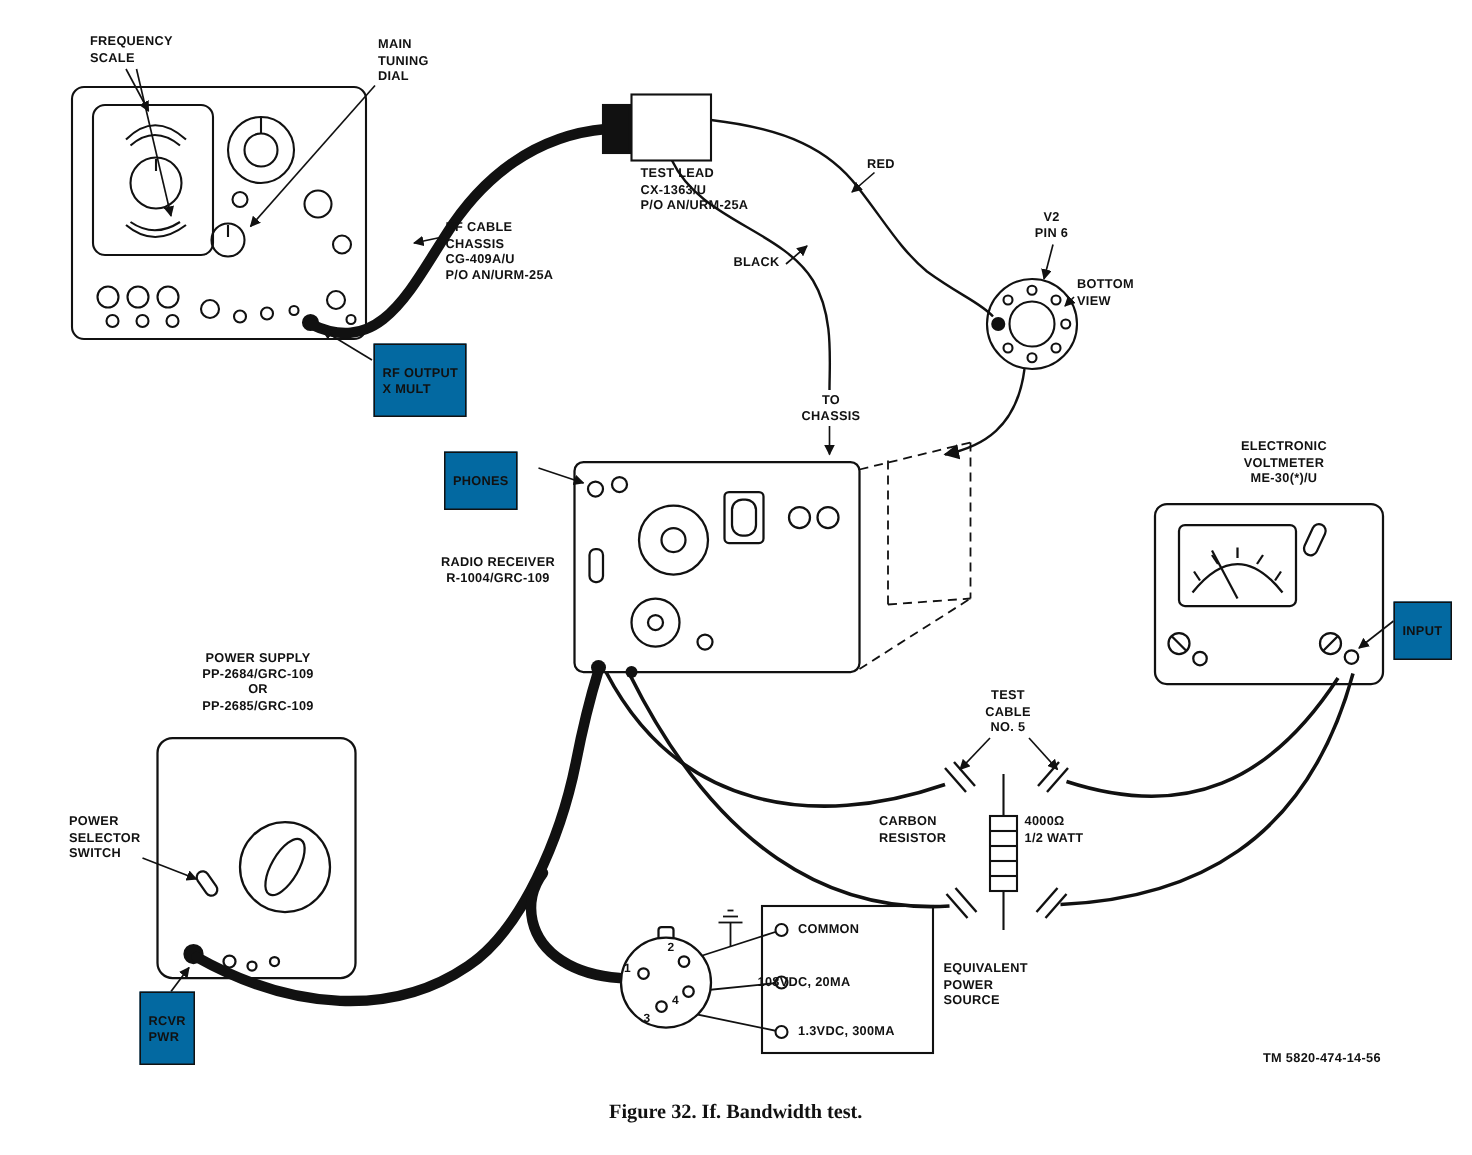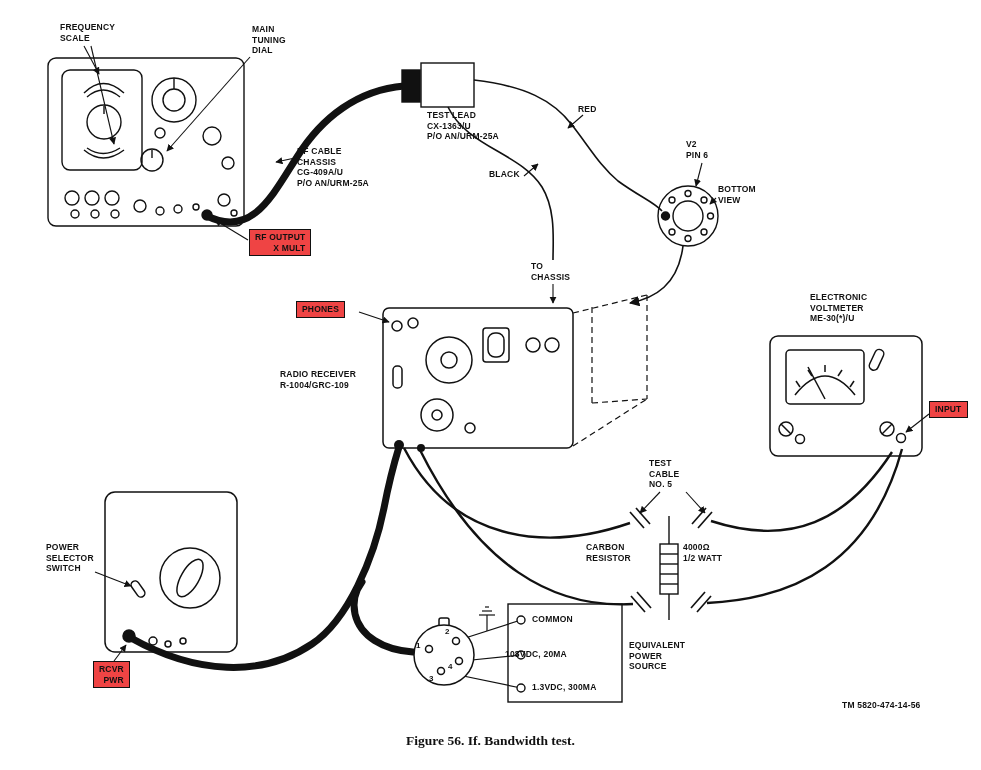--- a/index.html
+++ b/index.html
@@ -1,23 +1,23 @@
 <!DOCTYPE html>
 <html><head>
 <meta charset="utf-8">
 <style>
   html,body{margin:0;padding:0;background:#fff;}
   #page{position:relative;width:981px;height:766px;background:#ffffff;
         font-family:"Liberation Sans",sans-serif;overflow:hidden;color:#111;}
   svg.art{position:absolute;left:0;top:0;}
   .lbl{position:absolute;font-size:8.5px;font-weight:bold;letter-spacing:.2px;
        line-height:1.25;white-space:pre-line;color:#111;}
-  .ctr{text-align:left;}
+  .ctr{text-align:center;}
   .rt{text-align:left;}
-  .boxed{border:1.4px solid #111;padding:2px 5px;background:#ef4444;text-align:right;}
+  .boxed{border:1.4px solid #111;padding:13px 5px;background:#0369a1;text-align:left;}
   .pin-num{position:absolute;font-size:8px;font-weight:bold;color:#111;}
   .caption{position:absolute;left:0;right:0;top:733px;text-align:center;
            font-family:"Liberation Serif",serif;font-size:13.5px;font-weight:bold;color:#111;}
 </style>
 </head>
 <body>
 
 <div id="page">
 
   <svg class="art" width="981" height="770" viewBox="0 0 981 770">
@@ -243,20 +243,24 @@
 VIEW</div>
   <div class="lbl ctr" style="left:531px;top:261px;width:46px">TO
 CHASSIS</div>
   <div class="lbl boxed" style="left:296px;top:301px">PHONES</div>
   <div class="lbl ctr" style="left:280px;top:369px;width:104px">RADIO RECEIVER
 R-1004/GRC-109</div>
   <div class="lbl ctr" style="left:810px;top:292px;width:92px">ELECTRONIC
 VOLTMETER
 ME-30(*)/U</div>
   <div class="lbl boxed" style="left:929px;top:401px">INPUT</div>
+  <div class="lbl ctr" style="left:116px;top:433px;width:112px">POWER SUPPLY
+PP-2684/GRC-109
+OR
+PP-2685/GRC-109</div>
   <div class="lbl" style="left:46px;top:542px">POWER
 SELECTOR
 SWITCH</div>
   <div class="lbl boxed ctr" style="left:93px;top:661px">RCVR
 PWR</div>
   <div class="lbl ctr" style="left:649px;top:458px;width:46px">TEST
 CABLE
 NO. 5</div>
   <div class="lbl rt" style="left:586px;top:542px;width:66px">CARBON
 RESISTOR</div>
@@ -269,15 +273,15 @@
   <div class="lbl" style="left:532px;top:614px">COMMON</div>
   <div class="lbl" style="left:505px;top:649px">108VDC, 20MA</div>
   <div class="lbl" style="left:532px;top:682px">1.3VDC, 300MA</div>
 
   <span class="pin-num" style="left:416px;top:641px">1</span>
   <span class="pin-num" style="left:445px;top:627px">2</span>
   <span class="pin-num" style="left:429px;top:674px">3</span>
   <span class="pin-num" style="left:448px;top:662px">4</span>
 
   <div class="lbl" style="left:842px;top:700px">TM 5820-474-14-56</div>
-  <div class="caption">Figure 56. If. Bandwidth test.</div>
+  <div class="caption">Figure 32. If. Bandwidth test.</div>
 
 </div>
 
 </body></html>

